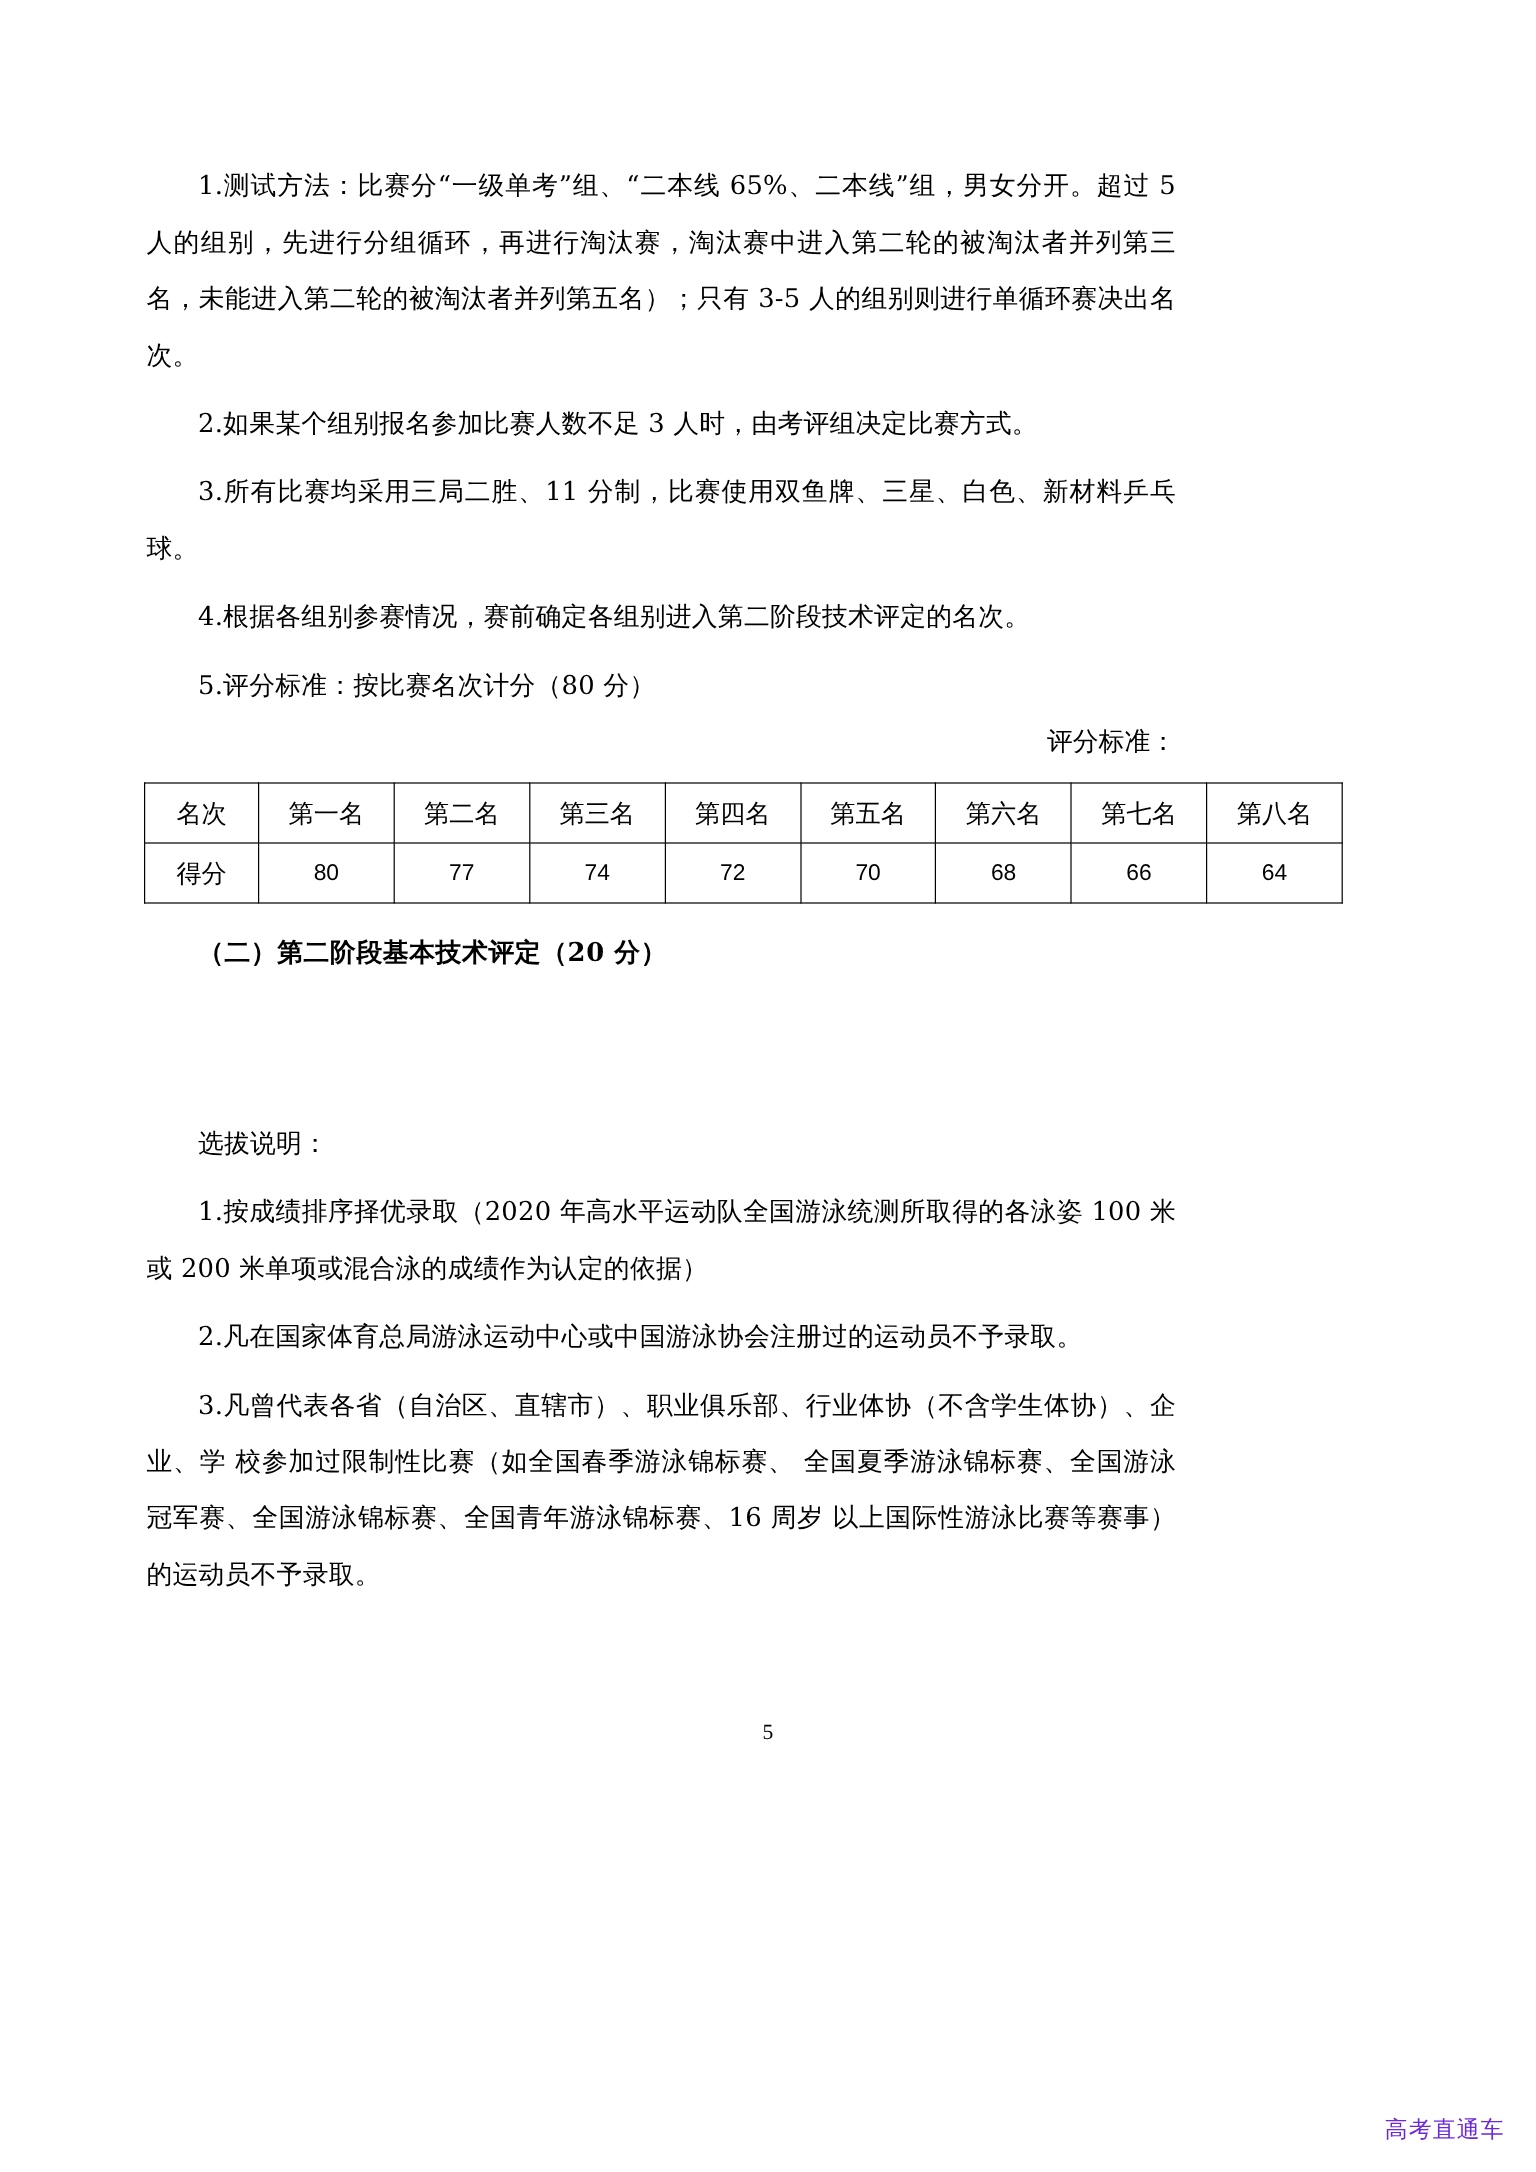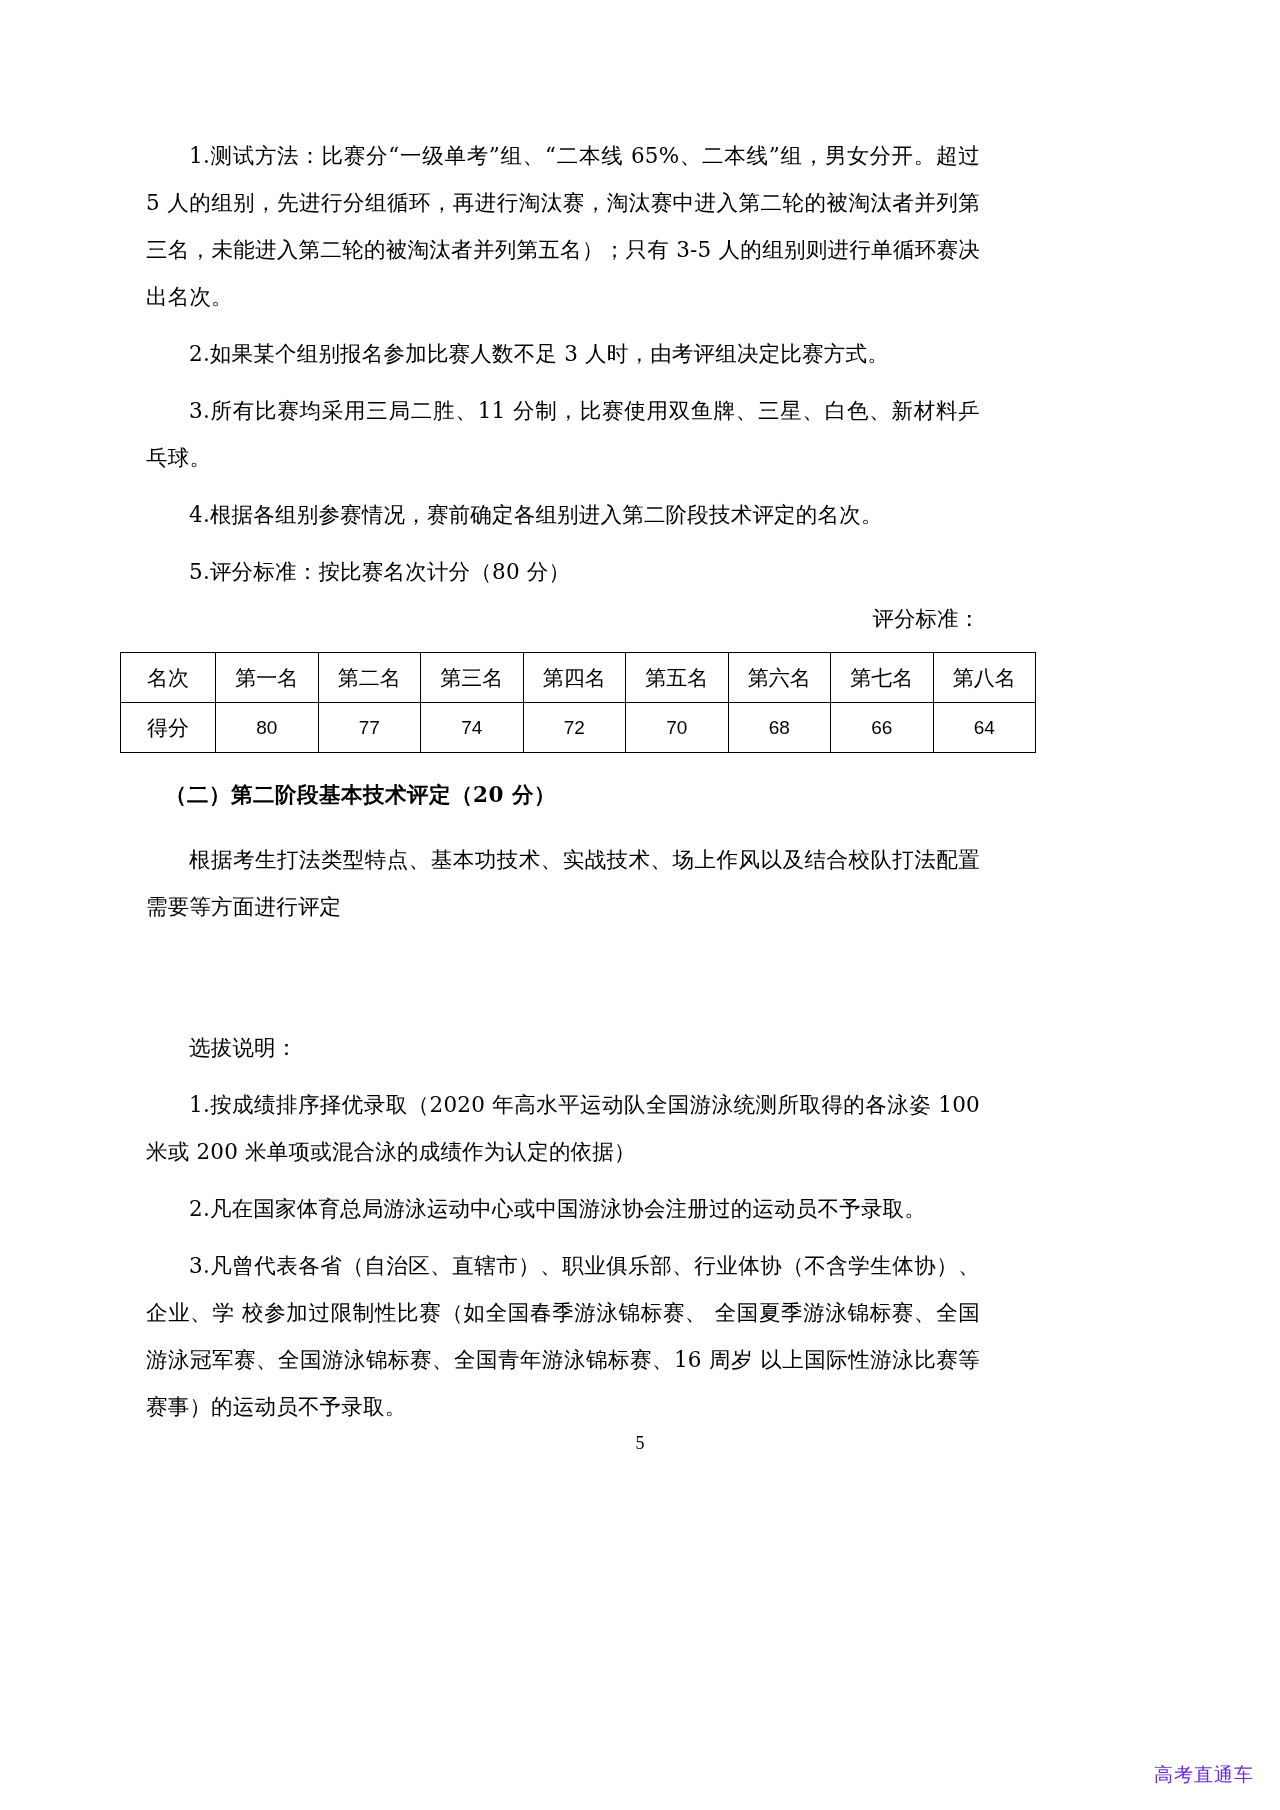--- a/index.html
+++ b/index.html
@@ -30,37 +30,36 @@
     font-size: 21.5px;
     line-height: 47px;
     text-align: justify;
     text-justify: inter-ideograph;
     margin: 0 0 0 0;
     letter-spacing: 0.2px;
     word-break: break-all;
   }
   .para.indent {
     text-indent: 2em;
-    margin-left: 24px;
   }
   .sub-label {
     font-size: 21.5px;
     line-height: 47px;
     margin: 0;
     padding-left: 9.2em;
     text-align: right;
   }
   
   .score-table-wrap {
     margin-top: 10px;
     margin-left: -2px;
   }
   table.score-table {
     border-collapse: collapse;
-    width: 916px;
+    width: 999px;
     table-layout: fixed;
   }
   table.score-table td {
     border: 1.4px solid #000000;
     text-align: center;
     vertical-align: middle;
     height: 47px;
     font-size: 21px;
     font-family: "DejaVu Serif", "Liberation Serif", serif;
   }
@@ -176,21 +175,20 @@
         </tbody>
       </table>
     </div>
 
     <div class="spacer-18"></div>
 
     <p class="section-head">（二）第二阶段基本技术评定（20 分）</p>
 
     <div class="spacer-18"></div>
 
-    <p class="para indent">根据考生打法类型特点、基本功技术、实战技术、场上作风以及结合校队打法配置需要等方面进行评定</p>
 
     <div class="spacer-10"></div>
 
 
     <div class="spacer-58"></div>
 
 
     <div class="spacer-26"></div>
 
     <p class="para indent">选拔说明：</p>

